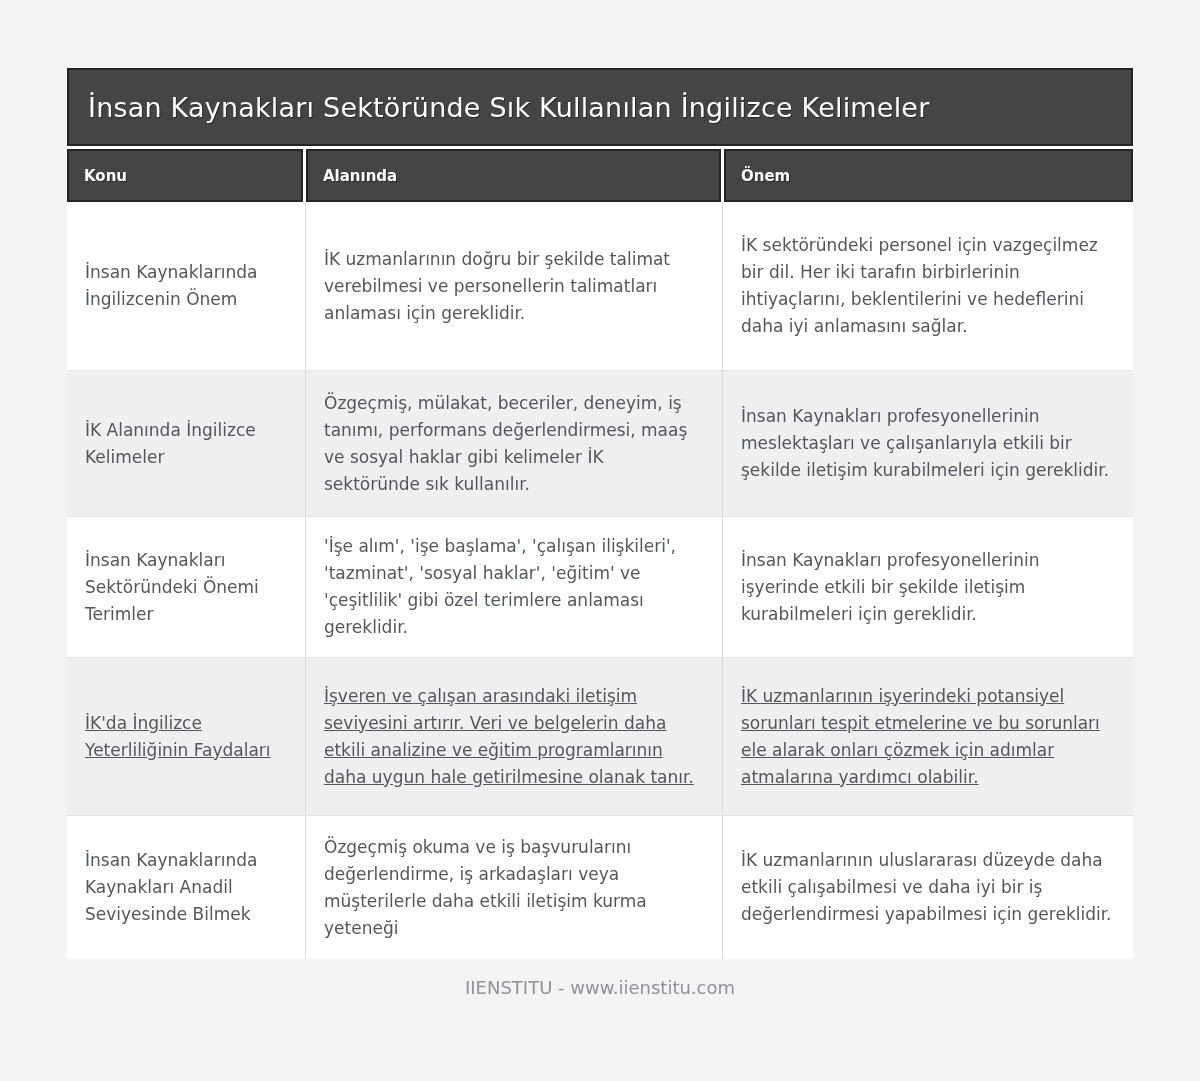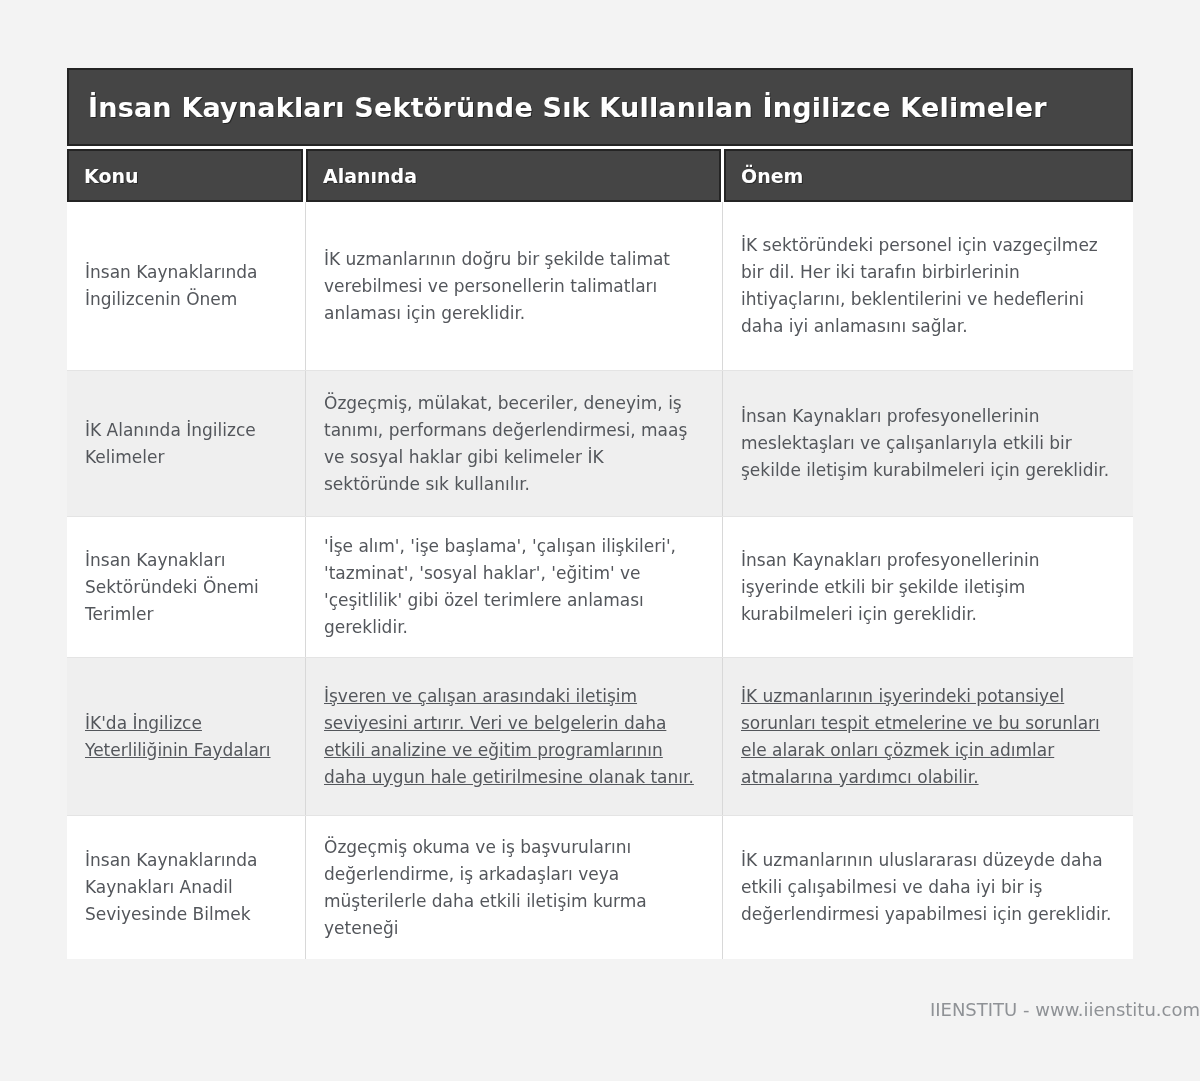--- a/index.html
+++ b/index.html
@@ -22,36 +22,36 @@
     border: 2px solid #242424;
     height: 78px;
     margin-bottom: 3px;
     display: flex;
     align-items: center;
     padding: 0 19px;
   }
   .title-bar h1 {
     color: #ffffff;
     font-size: 27px;
-    font-weight: bold;
+    font-weight: normal;
     letter-spacing: 0.2px;
     text-shadow: 1px 1px 0 rgba(0,0,0,0.45);
     white-space: nowrap;
   }
 
   .head-row {
     display: grid;
     grid-template-columns: 236px 415px 409px;
     column-gap: 3px;
   }
   .th {
     background: #454545;
     border: 2px solid #242424;
     color: #ffffff;
-    font-size: 19px;
+    font-size: 15px;
     font-weight: bold;
     height: 53px;
     display: flex;
     align-items: center;
     padding: 0 15px;
     text-shadow: 1px 1px 0 rgba(0,0,0,0.4);
   }
 
   .tbody { width: 1066px; }
   .trow {
@@ -72,22 +72,22 @@
   }
   .td + .td { border-left: 1px solid #d8d8d8; }
 
   .row-1 .td { min-height: 168px; }
   .row-2 .td { min-height: 145px; }
   .row-3 .td { min-height: 140px; }
   .row-4 .td { min-height: 157px; text-decoration: underline; }
   .row-5 .td { min-height: 143px; }
 
   .footer {
-    margin-top: 40px;
-    text-align: right;
+    margin-top: 18px;
+    text-align: center;
     color: #8f9296;
     font-size: 18px;
   }
 </style>
 </head>
 <body>
 
 <div class="card">
 
   <div class="title-bar">

